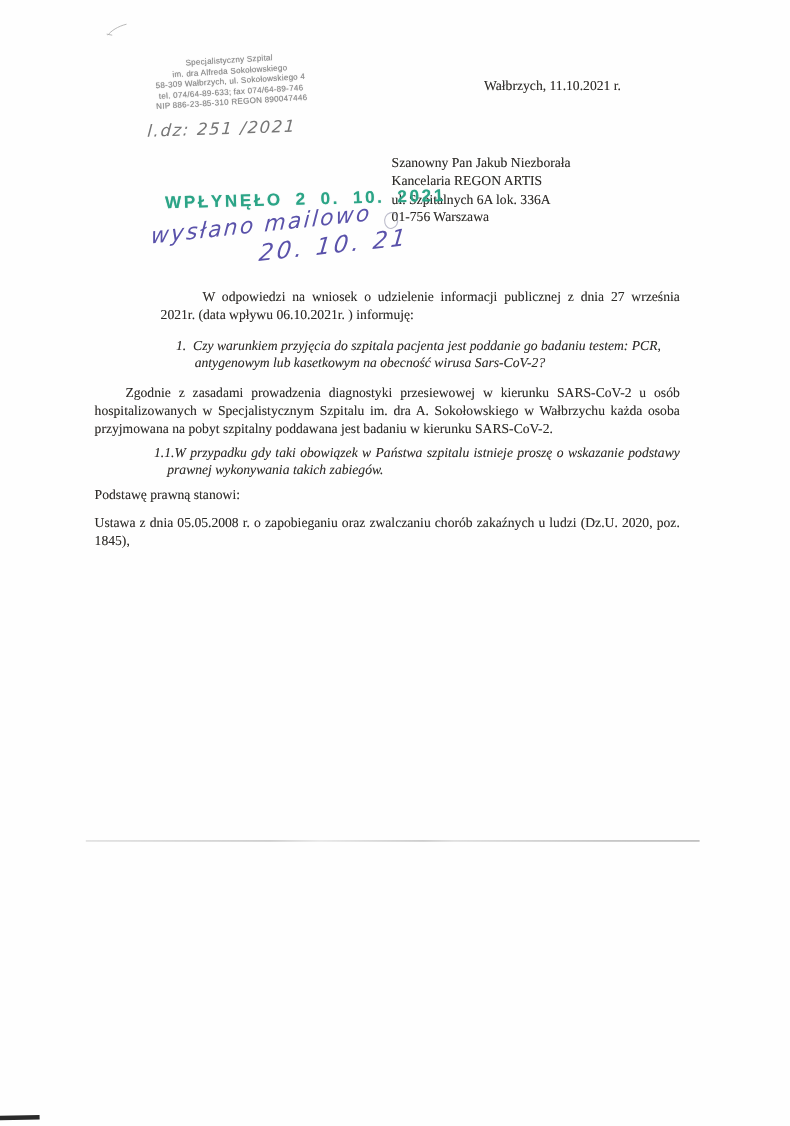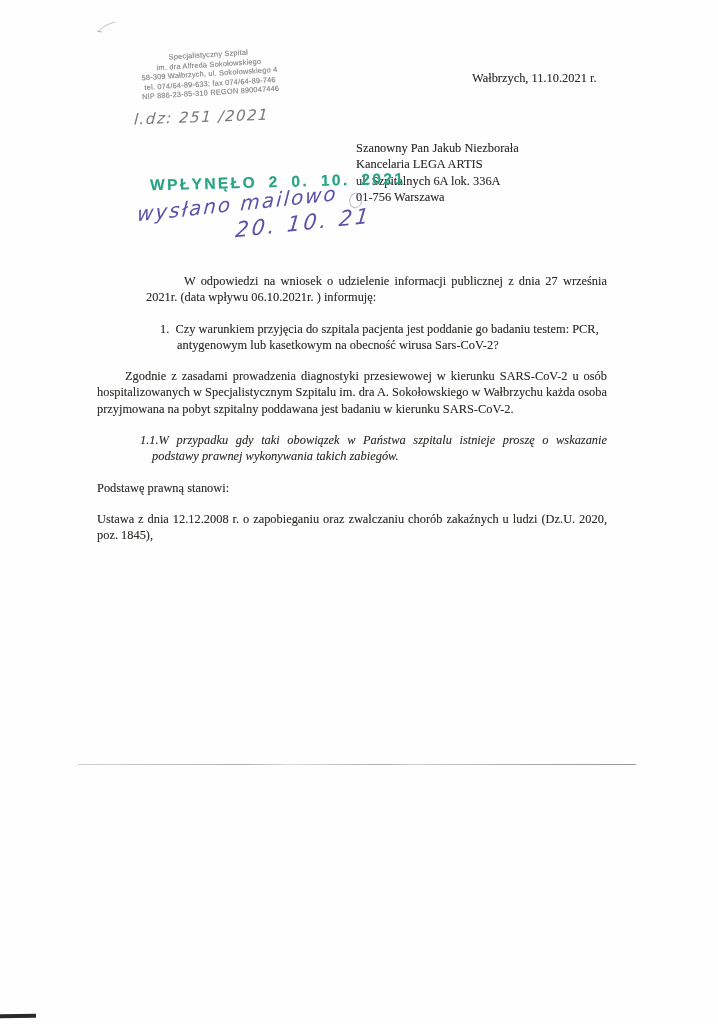--- a/index.html
+++ b/index.html
@@ -17,21 +17,21 @@
     font-family:"Liberation Sans", sans-serif;font-size:7.4px;line-height:9.6px;
     color:#8d8d8d;transform:rotate(-3.5deg);letter-spacing:.2px;
     text-shadow:0 0 .7px rgba(120,120,120,.6);
   }
   
   .ref-number{
     left:134px;top:108px;font-family:"DejaVu Sans", sans-serif;
     font-style:italic;font-size:15px;color:#767676;letter-spacing:1.5px;
     transform:rotate(-2deg) skewX(-6deg);
   }
-  .date-line{left:472px;top:70px;}
+  .date-line{left:440px;top:70px;}
   .recipient{left:356px;top:140px;}
   .recipient div{white-space:nowrap;}
 
   
   .received-stamp{
     left:150px;top:173px;
     font-family:"Liberation Sans", sans-serif;font-weight:bold;
     font-size:15.5px;color:#2ba486;letter-spacing:2.4px;word-spacing:5px;
     transform:rotate(-1.5deg);white-space:nowrap;
     text-shadow:0 0 .8px rgba(43,164,134,.55);
@@ -40,23 +40,23 @@
   .hand-note{
     left:138px;top:190px;color:#5a52aa;
     font-family:"DejaVu Sans", sans-serif;font-style:italic;
     transform:rotate(-6deg);
   }
   .hand-note .l1{font-size:20px;letter-spacing:2px;transform:skewX(-10deg);}
   .hand-note .l2{font-size:21px;margin-left:96px;margin-top:2px;letter-spacing:3px;transform:skewX(-12deg);}
 
   
   .body-text{left:82px;top:258px;width:540px;}
-  .body-text p{margin:15px;text-align:justify;}
+  .body-text p{margin:4px;text-align:justify;}
   .p-intro{margin-left:64px !important;text-indent:38px;}
-  .p-q1{margin-left:78px !important;margin-top:11px !important;
+  .p-q1{font-style:italic;margin-left:78px !important;margin-top:11px !important;
         padding-left:17px;text-indent:-17px;text-align:left !important;}
   .p-answer{margin-top:11px !important;text-indent:28px;}
   .p-q11{font-style:italic;margin-left:58px !important;margin-top:5px !important;
          padding-left:12px;text-indent:-12px;text-align:left;}
   .p-legal-header{margin-top:6px !important;text-align:right;}
   .p-legal{margin-top:9px !important;}
 
   
   .pen-mark-topleft{left:95px;top:18px;}
   .ink-loop{left:349px;top:193px;width:11px;height:13px;border:1px solid #9a9ab0;
@@ -83,21 +83,21 @@
     <div>tel. 074/64-89-633; fax 074/64-89-746</div>
     <div>NIP 886-23-85-310 REGON 890047446</div>
   </div>
 
   <div class="abs ref-number">l.dz: 251 /2021</div>
 
   <div class="abs typed date-line">Wałbrzych, 11.10.2021 r.</div>
 
   <div class="abs typed recipient">
     <div>Szanowny Pan Jakub Niezborała</div>
-    <div>Kancelaria LEGA ARTIS</div>
+    <div>Kancelaria REGON ARTIS</div>
     <div>ul. Szpitalnych 6A lok. 336A</div>
     <div>01-756 Warszawa</div>
   </div>
 
   <div class="abs ink-loop"></div>
 
   <div class="abs received-stamp">WPŁYNĘŁO 2 0. 10. 2021</div>
 
   <div class="abs hand-note">
     <div class="l1">wysłano mailowo</div>
@@ -108,20 +108,20 @@
     <p class="p-intro">W odpowiedzi na wniosek o udzielenie informacji publicznej z dnia 27 września 2021r. (data wpływu 06.10.2021r. ) informuję:</p>
 
     <p class="p-q1"><span>1.</span>&nbsp;&nbsp;<span>Czy warunkiem przyjęcia do szpitala pacjenta jest poddanie go badaniu testem: PCR, antygenowym lub kasetkowym na obecność wirusa Sars-CoV-2?</span></p>
 
     <p class="p-answer">Zgodnie z zasadami prowadzenia diagnostyki przesiewowej w kierunku SARS-CoV-2 u osób hospitalizowanych w Specjalistycznym Szpitalu im. dra A. Sokołowskiego w Wałbrzychu każda osoba przyjmowana na pobyt szpitalny poddawana jest badaniu w kierunku SARS-CoV-2.</p>
 
     <p class="p-q11">1.1.W przypadku gdy taki obowiązek w Państwa szpitalu istnieje proszę o wskazanie podstawy prawnej wykonywania takich zabiegów.</p>
 
     <p class="p-legal-header">Podstawę prawną stanowi:</p>
 
-    <p class="p-legal">Ustawa z dnia 12.12.2008 r. o zapobieganiu oraz zwalczaniu chorób zakaźnych u ludzi (Dz.U. 2020, poz. 1845),</p>
+    <p class="p-legal">Ustawa z dnia 05.05.2008 r. o zapobieganiu oraz zwalczaniu chorób zakaźnych u ludzi (Dz.U. 2020, poz. 1845),</p>
   </div>
 
   <div class="abs artifact-line"></div>
 
   <div class="abs edge-mark-bottomleft"></div>
 
 </div>
 
 </body></html>

